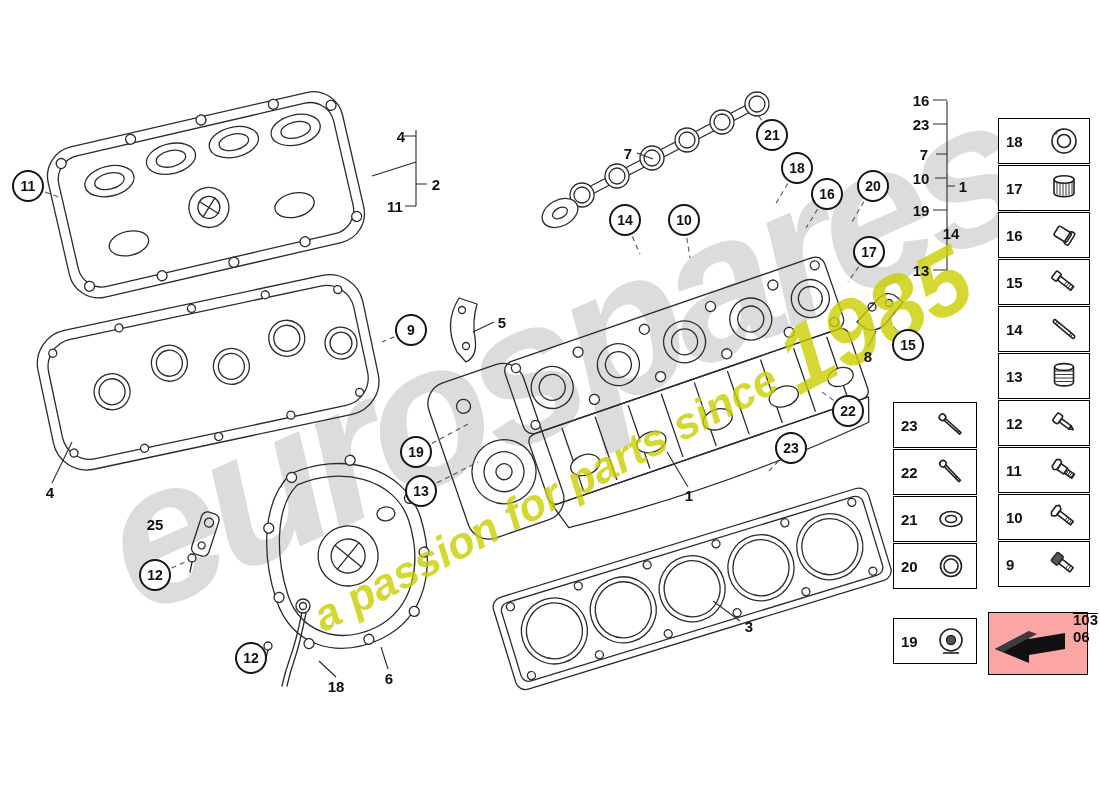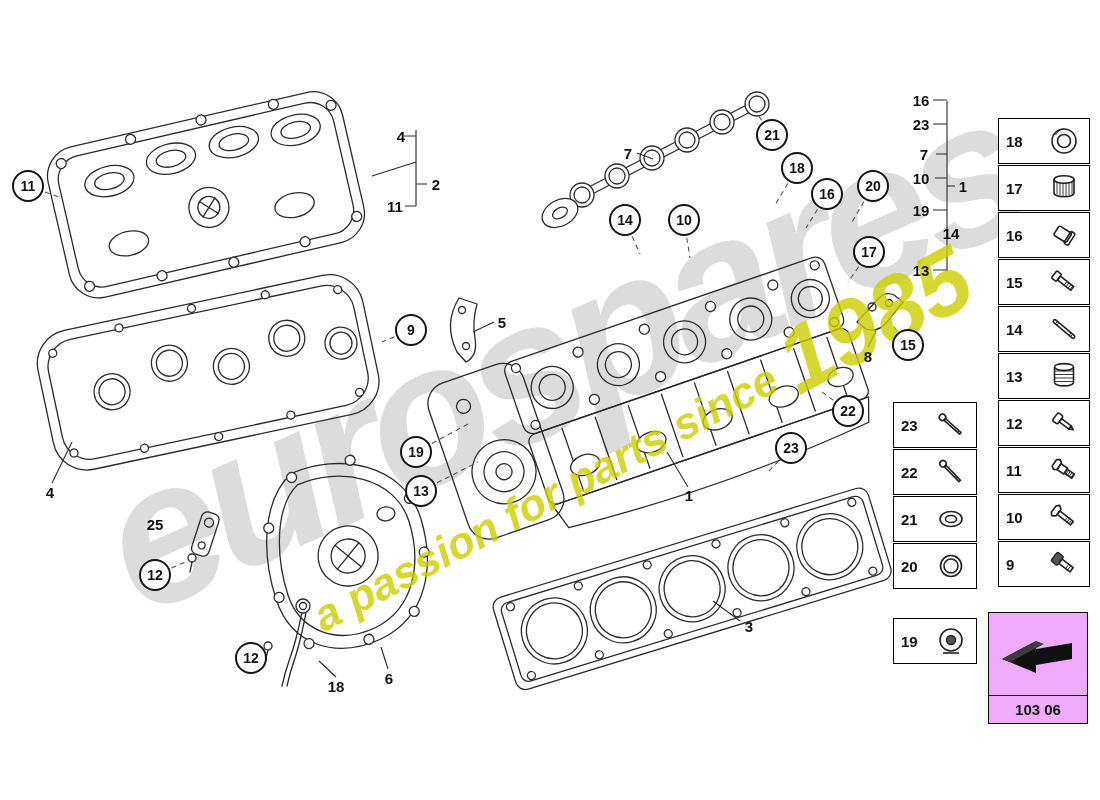--- a/index.html
+++ b/index.html
@@ -30,22 +30,22 @@
   
   .lgcol{position:absolute;display:flex;flex-direction:column;gap:1px;}
   .lgrow{height:46px;border:1.5px solid #000;background:#fff;box-sizing:border-box;
          display:flex;align-items:center;justify-content:space-between;padding:0 7px;}
   .lgnum{font-size:15px;font-weight:bold;}
   .lgicon svg{display:block;}
   .i{fill:none;stroke:#222;stroke-width:1.6;stroke-linejoin:round;}
   .ih{fill:none;stroke:#222;stroke-width:.9;}
   .if{fill:#555;stroke:#222;stroke-width:1.4;}
   
-  .codebox{position:absolute;left:988px;top:612px;width:100px;height:112px;border:1.5px solid #000;
-           background:#f0abfc;box-sizing:border-box;display:flex;flex-direction:column;}
+  .codebox{position:absolute;left:988px;top:612px;width:100px;height:63px;border:1.5px solid #000;
+           background:#fca5a5;box-sizing:border-box;display:flex;flex-direction:row;}
   .codeicon{flex:1;display:flex;align-items:center;justify-content:center;}
   .codetext{height:27px;border-top:1.5px solid #000;display:flex;align-items:center;
             justify-content:center;font-size:15px;font-weight:bold;}
 </style>
 </head>
 <body>
 
 <div class="stage">
 
   <div class="wm-brand">eurospares</div>

